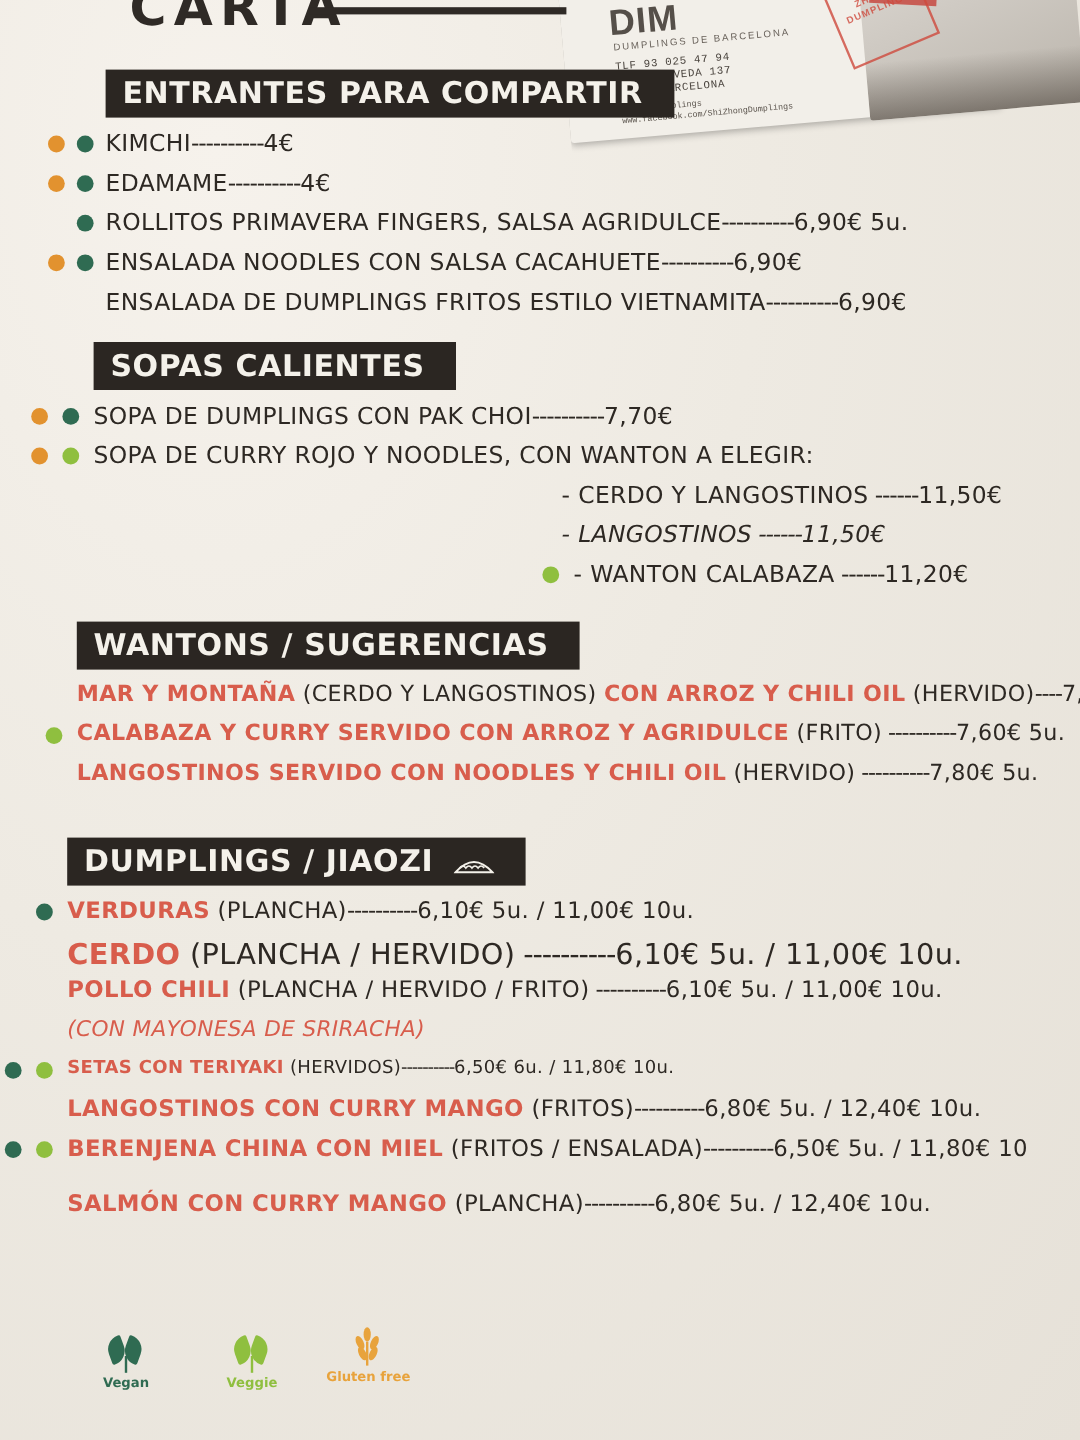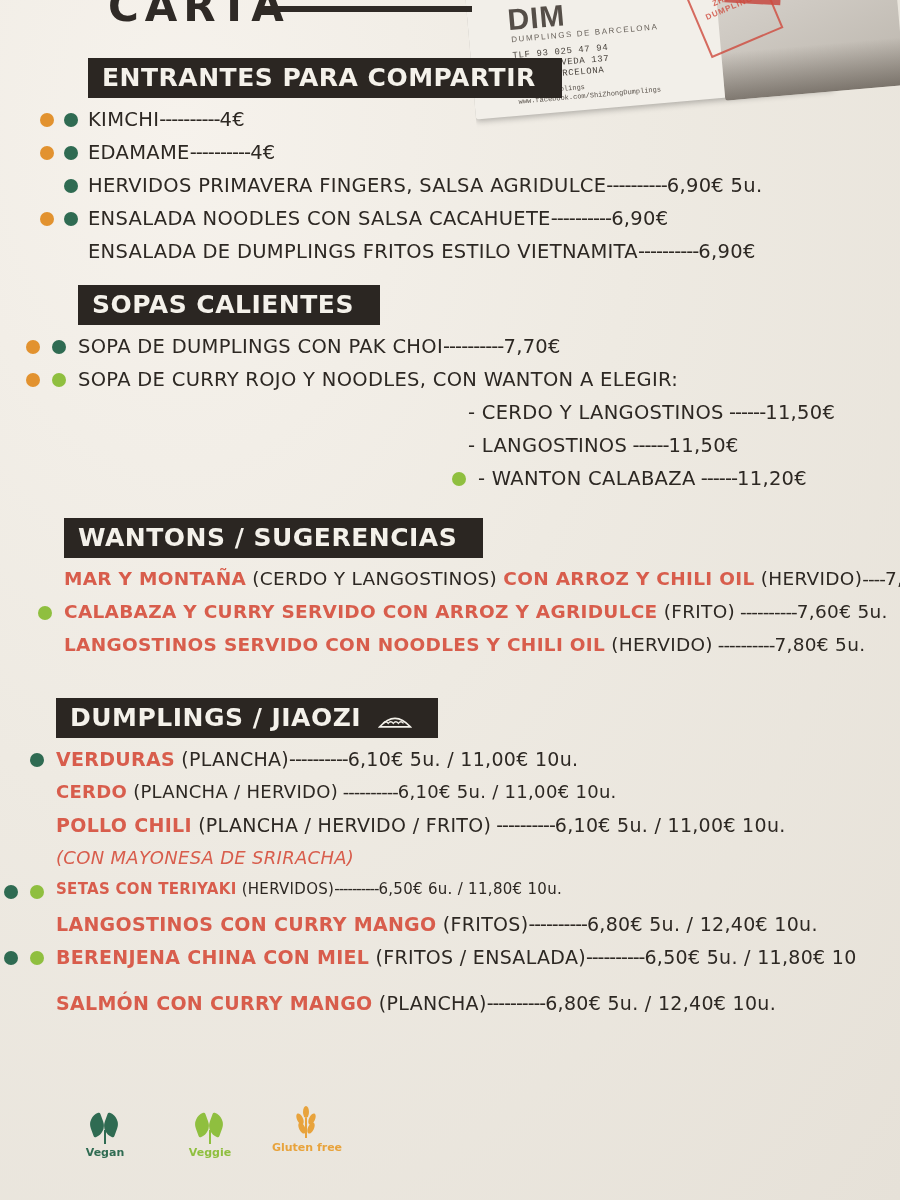--- a/index.html
+++ b/index.html
@@ -277,21 +277,21 @@
           <span class="dot orange" style="left:40px;"></span>
           <span class="dot green" style="left:64px;"></span>
           <span class="txt" style="left:88px;">
             <span class="dark">EDAMAME</span><span class="dots dark">----------</span><span class="dark">4€</span>
           </span>
         </div>
 
         <div class="row">
           <span class="dot green" style="left:64px;"></span>
           <span class="txt" style="left:88px;">
-            <span class="dark">HERVIDOS PRIMAVERA FINGERS, SALSA AGRIDULCE</span><span class="dots dark">----------</span><span class="dark">6,90€ 5u.</span>
+            <span class="dark">ROLLITOS PRIMAVERA FINGERS, SALSA AGRIDULCE</span><span class="dots dark">----------</span><span class="dark">6,90€ 5u.</span>
           </span>
         </div>
 
         <div class="row">
           <span class="dot orange" style="left:40px;"></span>
           <span class="dot green" style="left:64px;"></span>
           <span class="txt" style="left:88px;">
             <span class="dark">ENSALADA NOODLES CON SALSA CACAHUETE</span><span class="dots dark">----------</span><span class="dark">6,90€</span>
           </span>
         </div>
@@ -327,21 +327,21 @@
           </span>
         </div>
 
         <div class="row">
           <span class="txt" style="left:468px;">
             <span class="dark">- CERDO Y LANGOSTINOS</span><span class="dots dark"> ------</span><span class="dark">11,50€</span>
           </span>
         </div>
 
         <div class="row">
-          <span class="txt" style="left:468px;">
+          <span class="txt" style="left:468px;font-style:italic;">
             <span class="dark">- LANGOSTINOS</span><span class="dots dark"> ------</span><span class="dark">11,50€</span>
           </span>
         </div>
 
         <div class="row">
           <span class="dot lgreen" style="left:452px;"></span>
           <span class="txt" style="left:478px;">
             <span class="dark">- WANTON CALABAZA</span><span class="dots dark"> ------</span><span class="dark">11,20€</span>
           </span>
         </div>
@@ -395,21 +395,21 @@
       <div class="items">
 
         <div class="row" style="font-size:19px;">
           <span class="dot green" style="left:30px;"></span>
           <span class="txt" style="left:56px;">
             <span class="red">VERDURAS</span>
             <span class="dark">(PLANCHA)</span><span class="dots dark">----------</span><span class="dark">6,10€ 5u. / 11,00€ 10u.</span>
           </span>
         </div>
 
-        <div class="row" style="font-size:18px;">
+        <div class="row" style="font-size:24px;">
           <span class="txt" style="left:56px;">
             <span class="red">CERDO</span>
             <span class="dark">(PLANCHA  / HERVIDO)</span><span class="dots dark"> ----------</span><span class="dark">6,10€ 5u. / 11,00€ 10u.</span>
           </span>
         </div>
 
         <div class="row" style="font-size:19px;">
           <span class="txt" style="left:56px;">
             <span class="red">POLLO CHILI</span>
             <span class="dark">(PLANCHA  / HERVIDO / FRITO)</span><span class="dots dark"> ----------</span><span class="dark">6,10€ 5u. / 11,00€ 10u.</span>

